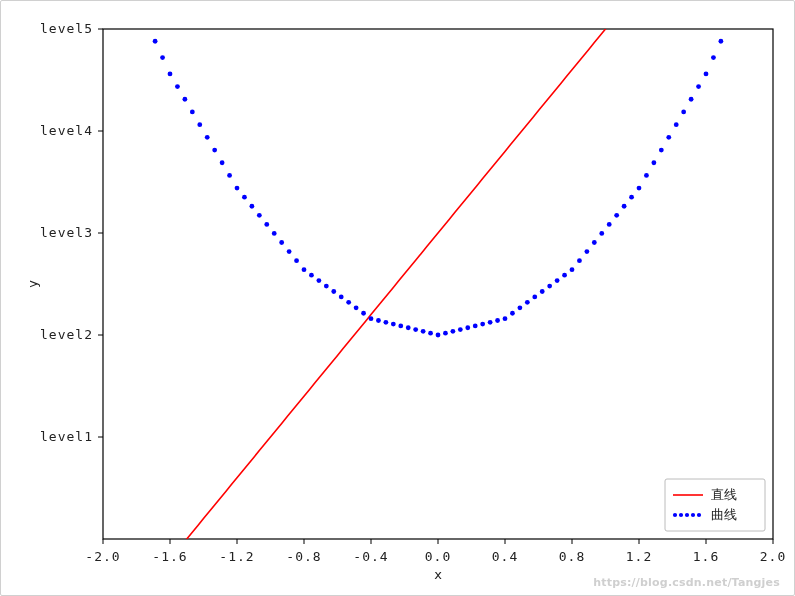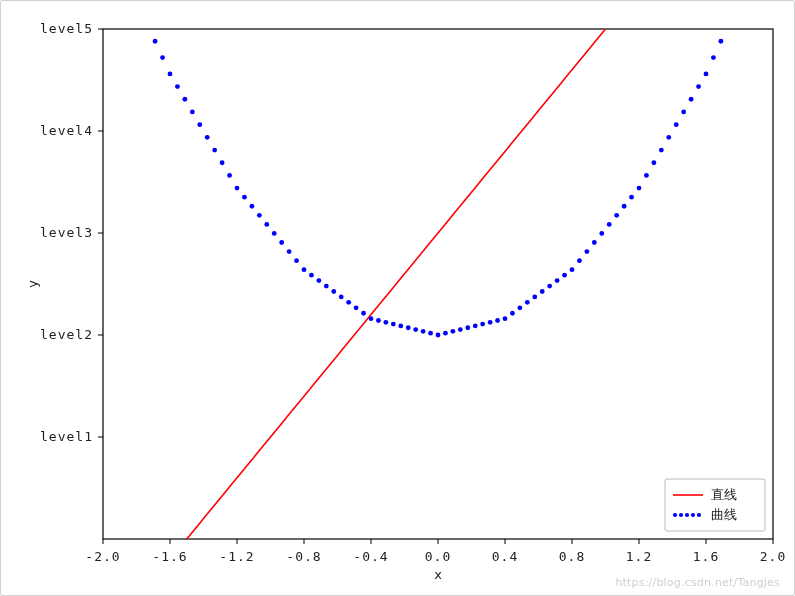--- a/index.html
+++ b/index.html
@@ -48,20 +48,21 @@
     fill: #222;
   }
   .watermark {
     position: absolute;
     right: 14px;
     bottom: 6px;
     color: #cfcfcf;
     font-size: 11px;
     letter-spacing: 0.2px;
     pointer-events: none;
+    font-weight: bold;
   }
 </style>
 </head>
 <body>
 
 <div class="frame">
   <div class="chart">
 
     <svg id="svg" width="777" height="582" viewBox="0 0 777 582">
 

